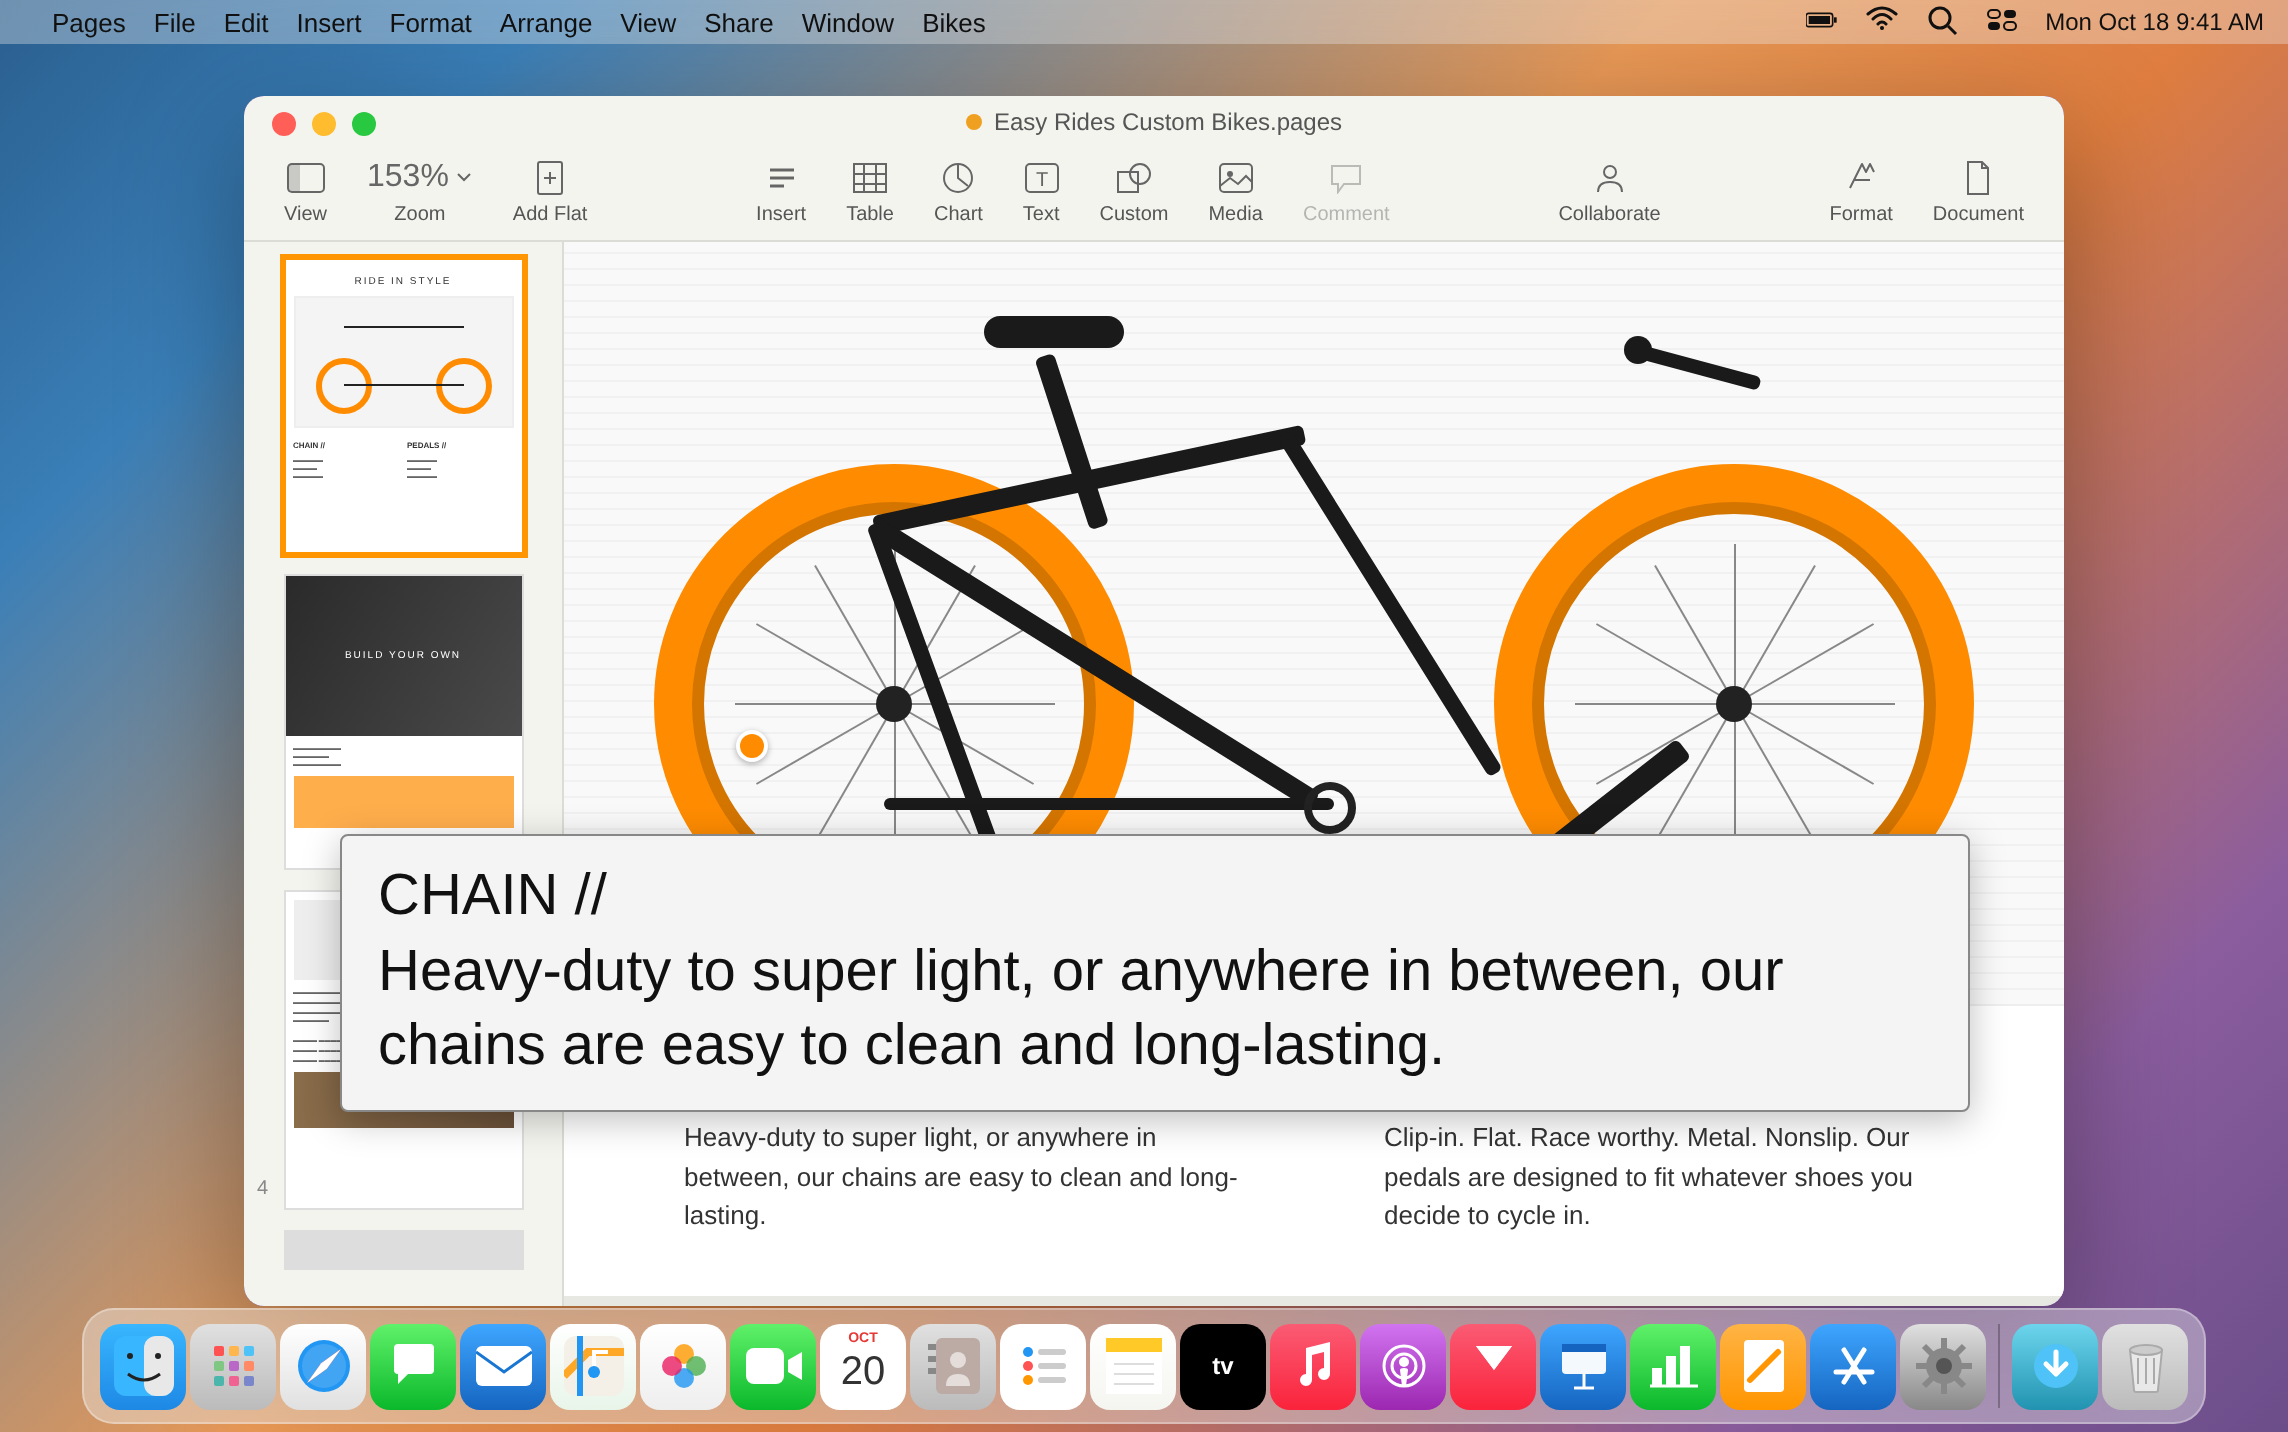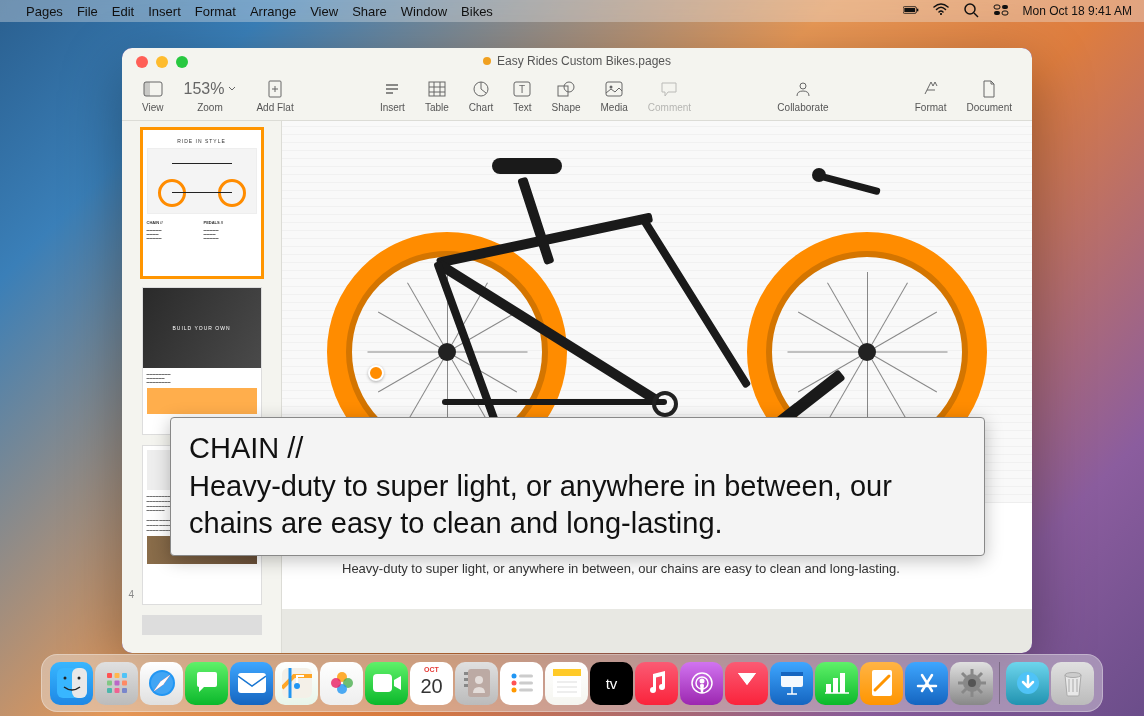--- a/index.html
+++ b/index.html
@@ -202,21 +202,21 @@
         </div>
         <span>Text</span>
       </div>
     <div class="tbtn">
         <div class="ic">
           <svg width="18" height="16" viewBox="0 0 18 16">
             <rect x="1" y="5" width="10" height="10" stroke="#666" fill="none"></rect>
             <circle cx="12" cy="6" r="5" stroke="#666" fill="none"></circle>
           </svg>
         </div>
-        <span>Shape</span>
+        <span>Custom</span>
       </div>
     <div class="tbtn">
         <div class="ic">
           <svg width="18" height="16" viewBox="0 0 18 16">
             <rect x="1" y="1" width="16" height="14" rx="2" stroke="#666" fill="none"></rect>
             <circle cx="6" cy="6" r="1.5" fill="#666"></circle>
             <path d="M1 12 L6 8 L10 11 L14 7 L17 10" stroke="#666" fill="none"></path>
           </svg>
         </div>
         <span>Media</span>
@@ -349,20 +349,27 @@
           <div class="callout" style="left:86px;top:262px"></div>
         </div>
         <div class="textcols">
           <div>
             <div class="hd">
                 <span>CHAIN //</span>
                 <span class="b"></span>
               </div>
             <div class="bd">Heavy-duty to super light, or anywhere in between, our chains are easy to clean and long-lasting.</div>
           </div>
+          <div>
+            <div class="hd">
+                <span class="b"></span>
+                <span>PEDALS //</span>
+              </div>
+            <div class="bd">Clip-in. Flat. Race worthy. Metal. Nonslip. Our pedals are designed to fit whatever shoes you decide to cycle in.</div>
+          </div>
         </div>
       </div>
     </div>
   </div>
 </div>
 
 <div class="hover">
   <span>CHAIN //</span><br>
   <span>Heavy-duty to super light, or anywhere in between, our chains are easy to clean and long-lasting.</span>
 </div>
@@ -458,21 +465,21 @@
     </div>
   <div class="di notes">
       <svg width="28" height="28" viewBox="0 0 28 28">
         <rect width="28" height="7" fill="#ffca28"></rect>
         <rect y="7" width="28" height="21" fill="#fff"></rect>
         <line x1="4" y1="13" x2="24" y2="13" stroke="#ddd"></line>
         <line x1="4" y1="18" x2="24" y2="18" stroke="#ddd"></line>
         <line x1="4" y1="23" x2="24" y2="23" stroke="#ddd"></line>
       </svg>
     </div>
-  <div class="di tv" style="font-size:15px;font-weight:400">tv</div>
+  <div class="di tv" style="font-size:12px;font-weight:700">tv</div>
   <div class="di music">
       <svg width="20" height="24" viewBox="0 0 20 24">
         <path d="M6 3 L18 0 V16 A3 3 0 1 1 15 13 V5 L9 6.5 V19 A3 3 0 1 1 6 16 Z" fill="#fff"></path>
       </svg>
     </div>
   <div class="di podcasts">
       <svg width="24" height="24" viewBox="0 0 24 24">
         <circle cx="12" cy="12" r="10" stroke="#fff" fill="none" stroke-width="1.5"></circle>
         <circle cx="12" cy="12" r="6" stroke="#fff" fill="none" stroke-width="1.5"></circle>
         <circle cx="12" cy="10" r="2.5" fill="#fff"></circle>

